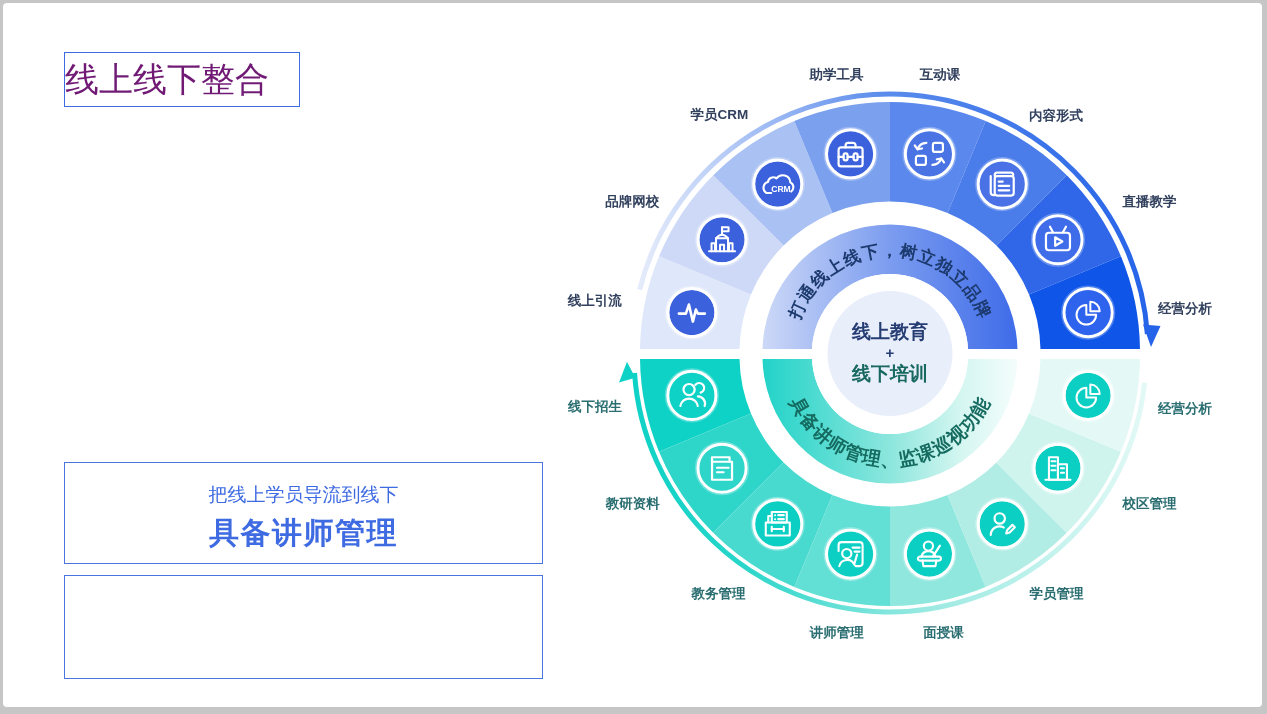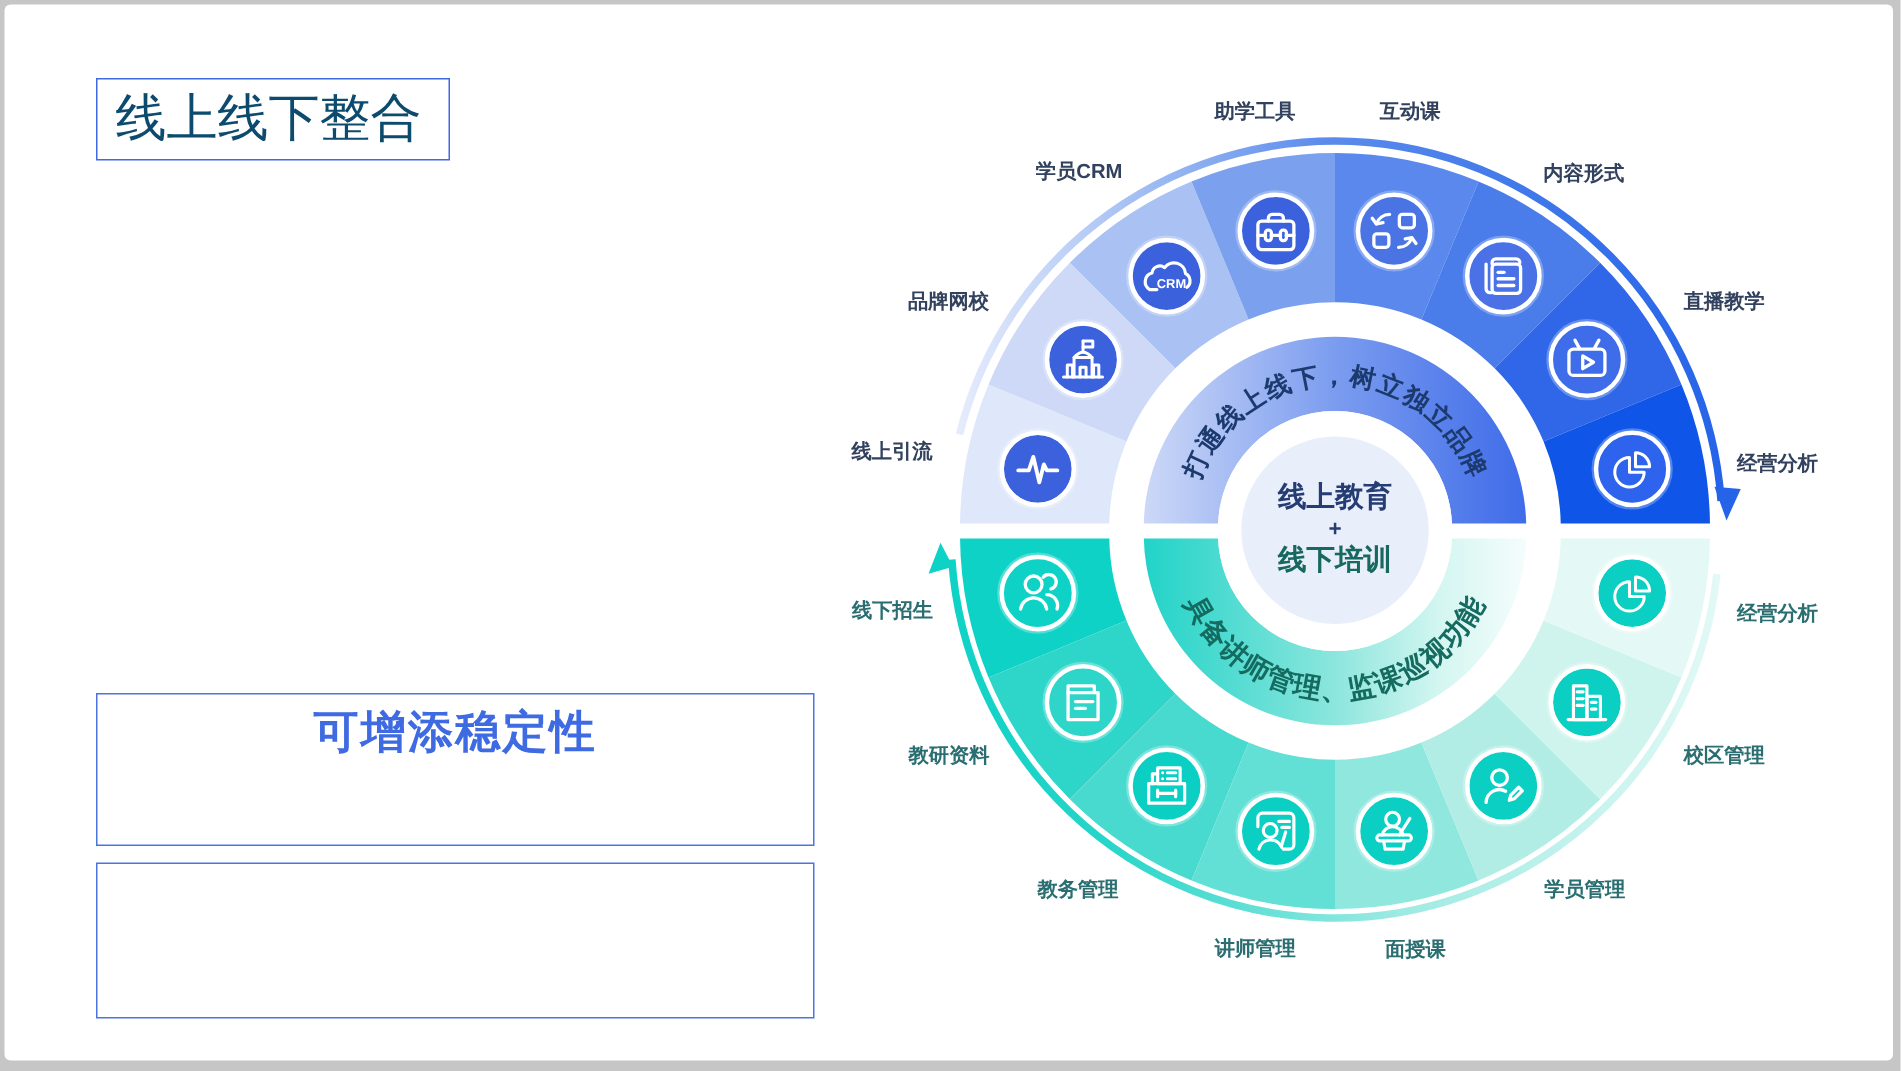--- a/index.html
+++ b/index.html
@@ -1,28 +1,29 @@
 <!DOCTYPE html>
 <html><head><meta charset="utf-8">
 <style>
 html,body{margin:0;padding:0;}
 body{width:1267px;height:714px;background:#c6c6c6;font-family:"Liberation Sans",sans-serif;position:relative;overflow:hidden;}
 .frame{position:absolute;left:3px;top:3px;width:1259px;height:704px;background:#fff;border-radius:4px;}
-.title{position:absolute;box-sizing:border-box;left:64px;top:52px;width:236px;height:55px;border:1.5px solid #3e6be2;color:#0c4a6e;font-size:34px;line-height:52px;padding-left:12px;letter-spacing:0;}
+.title{position:absolute;box-sizing:border-box;left:64px;top:52px;width:236px;height:55px;border:1.5px solid #3e6be2;color:#701a75;font-size:34px;line-height:52px;letter-spacing:0;}
 .ibox{position:absolute;left:64px;width:477px;border:1.5px solid #4a74e0;text-align:center;color:#3e6ae2;}
 .ibox .l1{font-size:19px;margin-top:19px;}
 .ibox .l2{font-size:30px;font-weight:bold;letter-spacing:1.5px;margin-top:5px;}
 .lt{font-size:13.5px;font-weight:bold;fill:#32415e;text-anchor:middle;font-family:"Liberation Sans",sans-serif;}
 .lb{font-size:13.5px;font-weight:bold;fill:#2a6e71;text-anchor:middle;font-family:"Liberation Sans",sans-serif;}
 </style></head>
 <body>
 <div class="frame"></div>
 <div class="title">线上线下整合</div>
 <div class="ibox" style="top:462px;height:100px;">
-  <div class="l2">可增添稳定性</div>
+  <div class="l1">把线上学员导流到线下</div>
+  <div class="l2">具备讲师管理</div>
 </div>
 <div class="ibox" style="top:575px;height:102px;">
 </div>
 <svg width="1267" height="714" viewBox="0 0 1267 714" style="position:absolute;left:0;top:0;">
 <defs>
 <clipPath id="clipT">
         <rect x="560" y="60" width="650" height="289"></rect>
       </clipPath>
 <clipPath id="clipB">
         <rect x="560" y="359" width="650" height="300"></rect>

